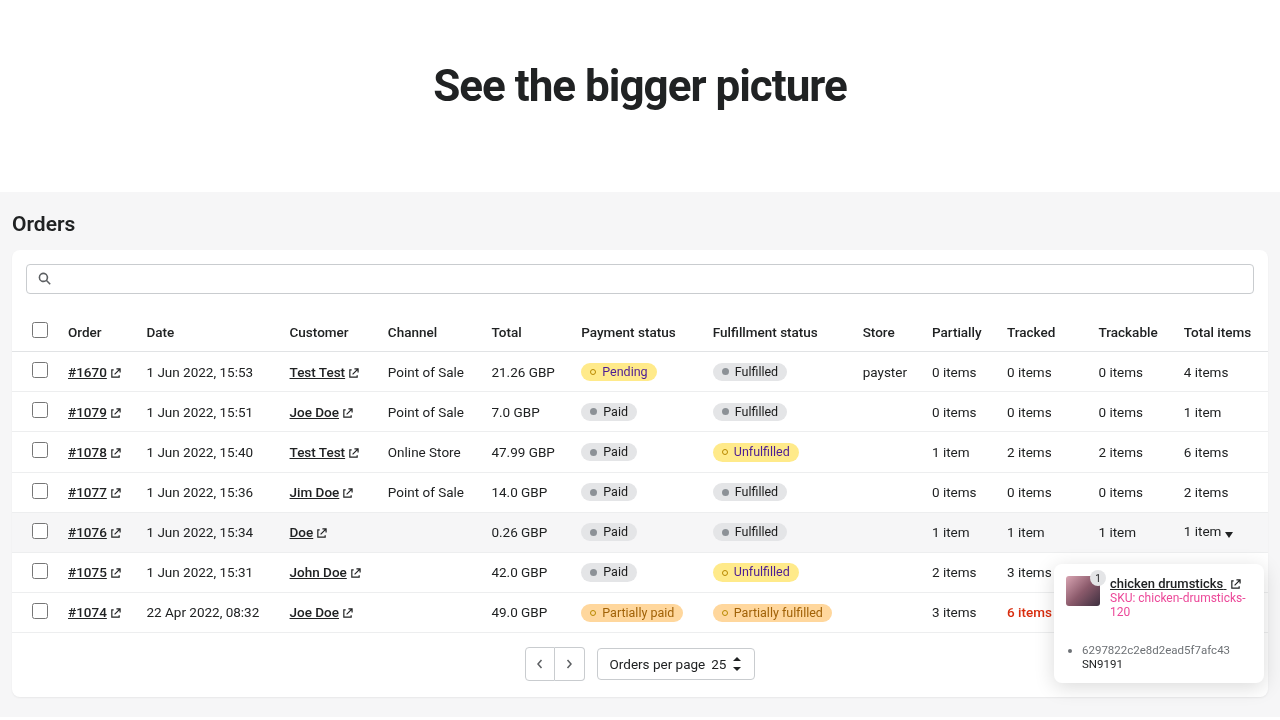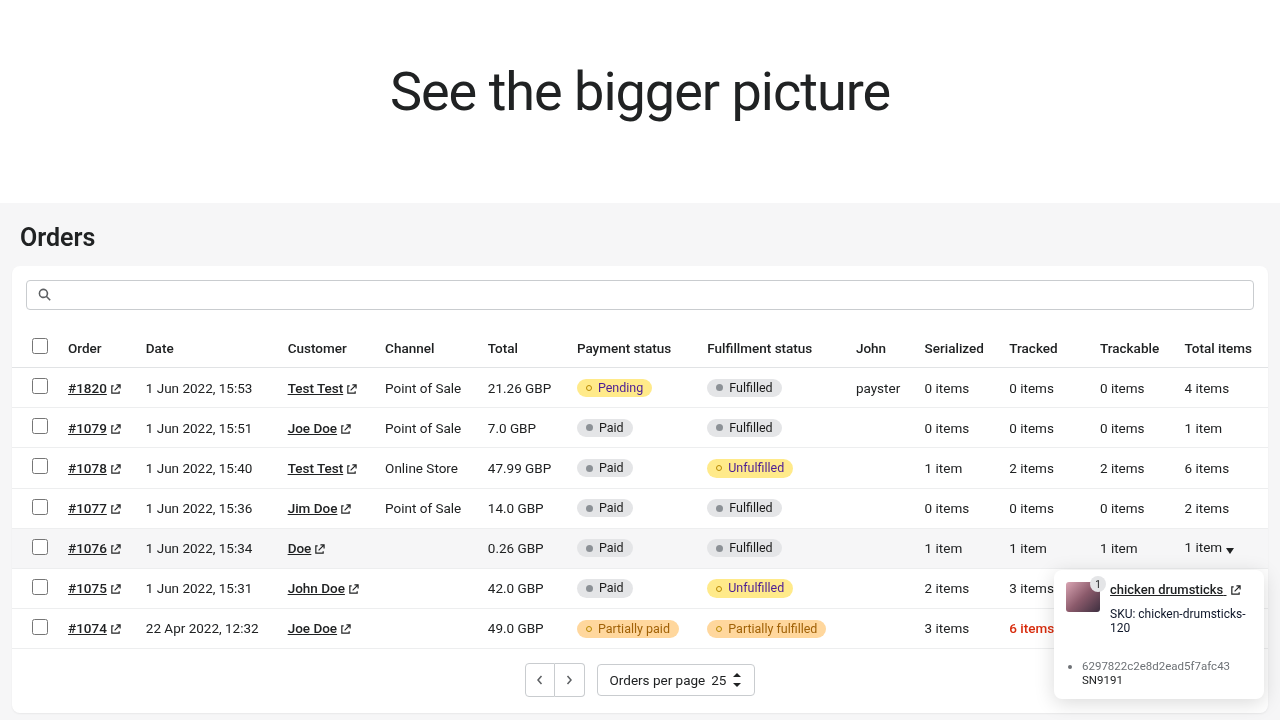--- a/index.html
+++ b/index.html
@@ -1,23 +1,23 @@
 <!DOCTYPE html>
 <html><head>
 <meta charset="utf-8">
 <style>
   * { box-sizing: border-box; margin: 0; padding: 0; }
   body { font-family: -apple-system, BlinkMacSystemFont, "Segoe UI", Roboto, sans-serif; color: #202223; background: #fff; }
   
   .hero { text-align: center; padding: 60px 20px 80px; }
-  .hero h1 { font-size: 54px; font-weight: 400; letter-spacing: -1px; }
+  .hero h1 { font-size: 44px; font-weight: 700; letter-spacing: -1px; }
   .hero p { font-size: 22px; margin-top: 14px; color: #111; }
   
   .page-lower { background: #f6f6f7; padding: 20px 12px 20px; min-height: 480px; }
-  .orders-title { font-size: 25px; font-weight: 600; margin: 0 0 14px 8px; }
+  .orders-title { font-size: 21px; font-weight: 600; margin: 0 0 14px 0; }
   
   .card { background: #fff; border-radius: 8px; box-shadow: 0 1px 2px rgba(0,0,0,0.06); overflow: visible; padding-bottom: 10px; }
   
   .filter-wrap { padding: 14px 14px 4px; }
   .filter-input { display: flex; align-items: center; border: 1px solid #c9cccf; border-radius: 4px; padding: 6px 10px; }
   .filter-input input { border: none; outline: none; font-size: 14px; flex: 1; background: transparent; }
   .search-icon { width: 16px; height: 16px; margin-right: 8px; color: #5c5f62; }
   
   table { width: 100%; border-collapse: collapse; font-size: 13.5px; margin-top: 14px; }
   th { text-align: left; font-weight: 500; color: #202223; padding: 10px 10px; border-bottom: 1px solid #e1e3e5; white-space: nowrap; }
@@ -51,21 +51,21 @@
   .page-btn:first-child { border-radius: 4px 0 0 4px; }
   .page-btn:last-child { border-radius: 0 4px 4px 0; border-left:none; }
   .per-page { border: 1px solid #c9cccf; border-radius: 4px; padding: 7px 12px; font-size: 13.5px; display:flex; align-items:center; gap:6px; cursor:pointer; background:#fff;}
   .sort-icon { width:10px; height:14px; }
   
   .popover { position: absolute; right: 16px; bottom: 34px; width: 210px; background: #fff; border-radius: 8px; box-shadow: 0 4px 20px rgba(0,0,0,0.15); padding: 12px; font-size: 12px; z-index: 10; }
   .popover-header { display:flex; gap:10px; }
   .thumb { width: 34px; height: 30px; background: linear-gradient(135deg,#d9a5b3,#8b5a6b,#3d2f3f); border-radius:3px; flex-shrink:0; position:relative;}
   .thumb-badge { position:absolute; top:-6px; right:-6px; width:16px; height:16px; border-radius:50%; background:#e4e5e7; color:#202223; font-size:10px; display:flex; align-items:center; justify-content:center; }
   .popover-title { font-size: 13px; }
-  .sku { color:#0f172a; margin-top:10px; }
+  .sku { color:#ec4899; margin-top:0; }
   .serial-list { margin-top:24px; padding-left: 16px; color:#6d7175; word-break:break-all;}
   .serial-list li { list-style: disc; font-size:11.5px; }
   .serial-list .sn { color:#202223; }
   
   .page-lower { position: relative; }
 </style>
 </head>
 <body>
 
 <div class="hero">
@@ -88,31 +88,31 @@
       <thead>
         <tr>
           <th><input type="checkbox" style=""></th>
           <th>Order</th>
           <th>Date</th>
           <th>Customer</th>
           <th>Channel</th>
           <th>Total</th>
           <th>Payment status</th>
           <th>Fulfillment status</th>
-          <th>John</th>
-          <th>Serialized</th>
+          <th>Store</th>
+          <th>Partially</th>
           <th>Tracked</th>
           <th>Trackable</th>
           <th>Total items</th>
         </tr>
       </thead>
       <tbody id="tbody">
           <tr>
             <td><input type="checkbox" style=""></td>
-            <td><span class="order-link">#1820</span><svg class="ext-icon" viewBox="0 0 12 12" fill="none" stroke="currentColor" stroke-width="1.3">
+            <td><span class="order-link">#1670</span><svg class="ext-icon" viewBox="0 0 12 12" fill="none" stroke="currentColor" stroke-width="1.3">
                 <path d="M4 2H2v8h8V8M7 1h4v4M11 1 5 7"></path>
               </svg></td>
             <td>1 Jun 2022, 15:53</td>
             <td><span class="cust-link">Test Test</span><svg class="ext-icon" viewBox="0 0 12 12" fill="none" stroke="currentColor" stroke-width="1.3">
                 <path d="M4 2H2v8h8V8M7 1h4v4M11 1 5 7"></path>
               </svg></td>
             <td>Point of Sale</td>
             <td>21.26 GBP</td>
             <td><span class="badge badge-yellow badge-yellow-outline"><span class="badge-dot"></span>Pending</span></td>
             <td><span class="badge badge-gray"><span class="badge-dot"></span>Fulfilled</span></td>
@@ -217,21 +217,21 @@
             <td>2 items</td>
             <td><span>3 items</span></td>
             <td></td>
             <td><span></span></td>
           </tr>
           <tr>
             <td><input type="checkbox" style=""></td>
             <td><span class="order-link">#1074</span><svg class="ext-icon" viewBox="0 0 12 12" fill="none" stroke="currentColor" stroke-width="1.3">
                 <path d="M4 2H2v8h8V8M7 1h4v4M11 1 5 7"></path>
               </svg></td>
-            <td>22 Apr 2022, 12:32</td>
+            <td>22 Apr 2022, 08:32</td>
             <td><span class="cust-link">Joe Doe</span><svg class="ext-icon" viewBox="0 0 12 12" fill="none" stroke="currentColor" stroke-width="1.3">
                 <path d="M4 2H2v8h8V8M7 1h4v4M11 1 5 7"></path>
               </svg></td>
             <td></td>
             <td>49.0 GBP</td>
             <td><span class="badge badge-orange"><span class="badge-dot"></span>Partially paid</span></td>
             <td><span class="badge badge-orange"><span class="badge-dot"></span>Partially fulfilled</span></td>
             <td></td>
             <td>3 items</td>
             <td><span class="red-text">6 items</span><span class="red-alert">!</span></td>

